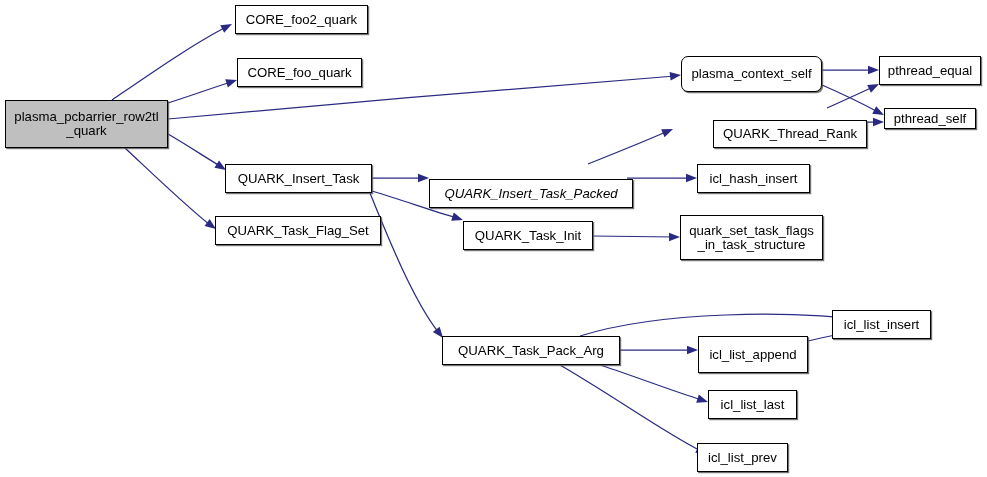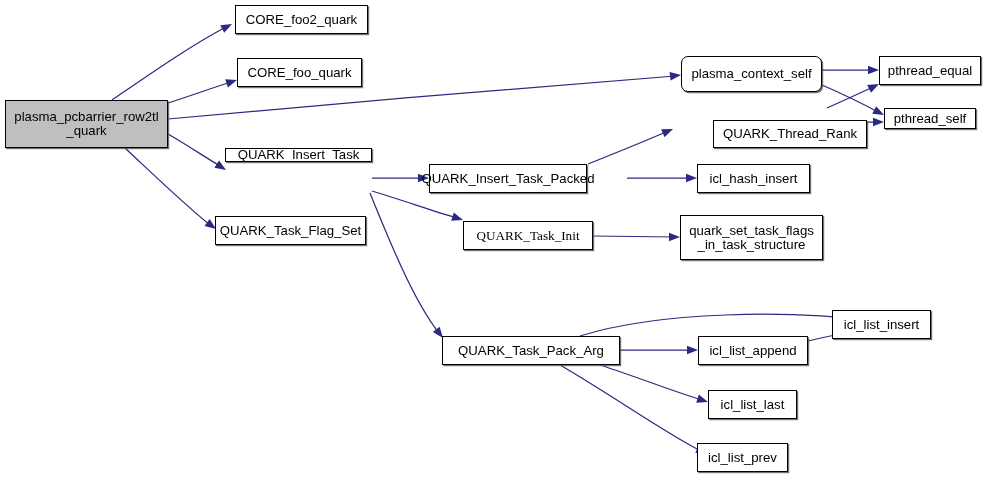--- a/index.html
+++ b/index.html
@@ -89,31 +89,31 @@
       <polygon points="0,0 -11,-4.3 -11,4.3" fill="#2a2a82" transform="translate(707,454) rotate(26.871245038327313)"></polygon>
       <path d="M 808 341 C 833 335 855 331 874 328" fill="none" stroke="#2a2a82" stroke-width="1.25"></path>
       <polygon points="0,0 -11,-4.3 -11,4.3" fill="#2a2a82" transform="translate(880,327) rotate(-9.309205070215365)"></polygon>
     </svg>
 
   <div id="node-layer">
       <div class="gnode root" style="left: 5px; top: 100px; width: 163px; height: 48px;">plasma_pcbarrier_row2tl
 _quark</div>
       <div class="gnode" style="left: 235px; top: 5px; width: 133px; height: 29px;">CORE_foo2_quark</div>
       <div class="gnode" style="left: 237px; top: 58px; width: 125px; height: 29px;">CORE_foo_quark</div>
-      <div class="gnode" style="left: 225px; top: 148px; width: 147px; height: 14px;">QUARK_Insert_Task</div>
-      <div class="gnode" style="left: 215px; top: 216px; width: 151px; height: 29px;">QUARK_Task_Flag_Set</div>
-      <div class="gnode" style="left: 429px; top: 164px; width: 158px; height: 29px;">QUARK_Insert_Task_Packed</div>
-      <div class="gnode" style="left: 463px; top: 221px; width: 130px; height: 29px; font-family: Liberation Serif, serif;">QUARK_Task_Init</div>
+      <div class="gnode" style="left: 225px; top: 164px; width: 147px; height: 29px;">QUARK_Insert_Task</div>
+      <div class="gnode" style="left: 215px; top: 216px; width: 166px; height: 29px;">QUARK_Task_Flag_Set</div>
+      <div class="gnode" style="left: 429px; top: 179px; width: 204px; height: 29px; font-style: italic;">QUARK_Insert_Task_Packed</div>
+      <div class="gnode" style="left: 463px; top: 221px; width: 130px; height: 29px;">QUARK_Task_Init</div>
       <div class="gnode" style="left: 442px; top: 336px; width: 178px; height: 29px;">QUARK_Task_Pack_Arg</div>
       <div class="gnode" style="left: 681px; top: 56px; width: 141px; height: 36px; border-radius: 7px;">plasma_context_self</div>
       <div class="gnode" style="left: 673px; top: 120px; width: 154px; height: 28px; margin-left: 40px;">QUARK_Thread_Rank</div>
       <div class="gnode" style="left: 697px; top: 164px; width: 113px; height: 29px; text-align: center;">icl_hash_insert</div>
       <div class="gnode" style="left: 680px; top: 215px; width: 143px; height: 45px;">quark_set_task_flags
 _in_task_structure</div>
       <div class="gnode" style="left: 879px; top: 56px; width: 102px; height: 29px;">pthread_equal</div>
       <div class="gnode" style="left: 884px; top: 108px; width: 92px; height: 21px; text-align: right;">pthread_self</div>
       <div class="gnode" style="left: 832px; top: 310px; width: 99px; height: 29px;">icl_list_insert</div>
-      <div class="gnode" style="left: 698px; top: 336px; width: 110px; height: 29px;">icl_list_append</div>
+      <div class="gnode" style="left: 698px; top: 336px; width: 110px; height: 37px;">icl_list_append</div>
       <div class="gnode" style="left: 708px; top: 390px; width: 89px; height: 29px;">icl_list_last</div>
       <div class="gnode" style="left: 697px; top: 443px; width: 91px; height: 29px;">icl_list_prev</div>
     </div>
 
 </div>
 
 </body></html>

